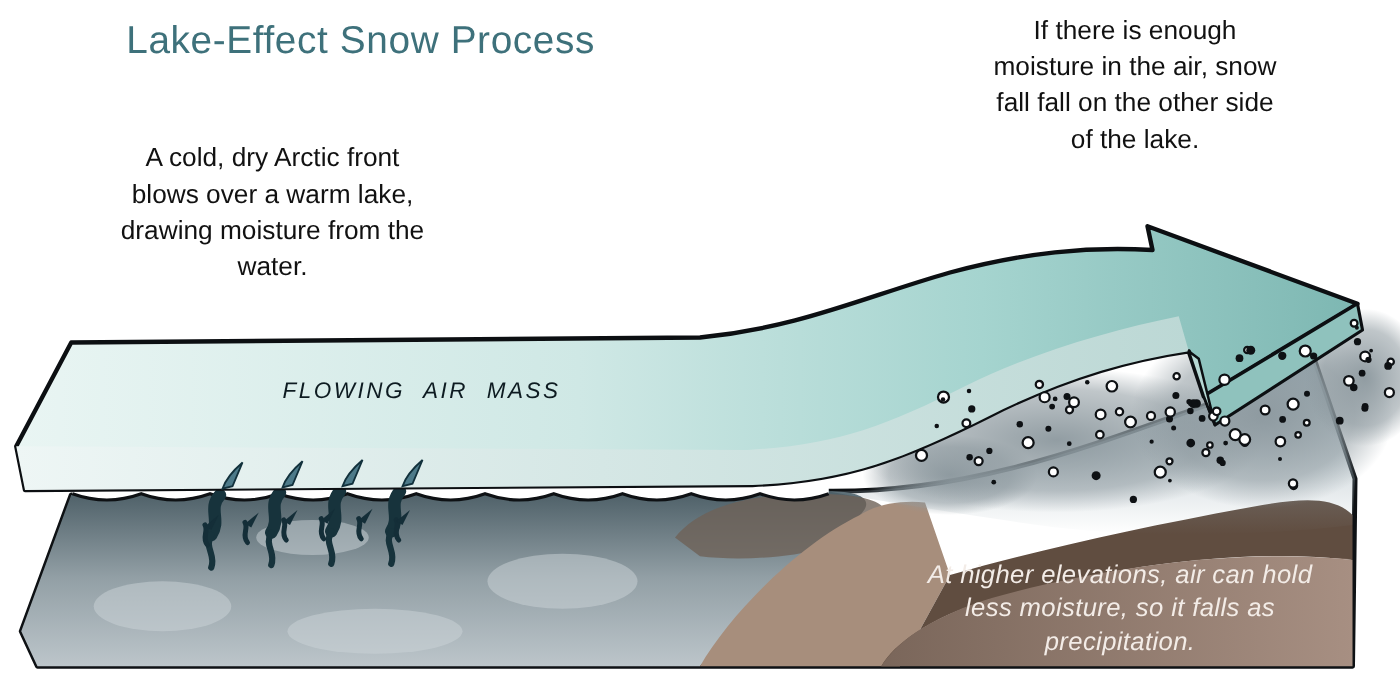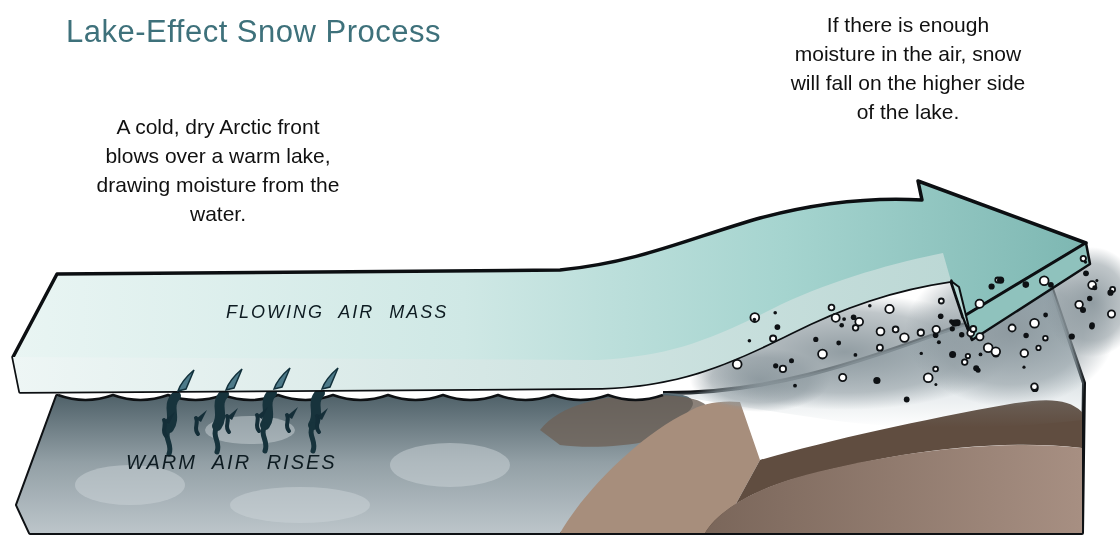--- a/index.html
+++ b/index.html
@@ -213,21 +213,21 @@
         <circle cx="1110.5" cy="292.7" r="3.1" fill="#0e1114"></circle>
         <circle cx="1085.5" cy="262.1" r="1.6" fill="#0e1114"></circle>
         <circle cx="1111.5" cy="314.0" r="3.6" fill="#ffffff" stroke="#0e1114" stroke-width="1.8"></circle>
         <circle cx="1091.9" cy="326.6" r="2.8" fill="#0e1114"></circle>
         <circle cx="1096.9" cy="280.4" r="1.5" fill="#0e1114"></circle>
         <circle cx="1086.0" cy="273.3" r="2.9" fill="#0e1114"></circle>
         <circle cx="1094.8" cy="287.8" r="2.5" fill="#0e1114"></circle>
       </g>
   </svg>
 
-  <h1 id="title" style="color: rgb(62, 113, 123);">Lake-Effect Snow Process</h1>
+  <h1 id="title" style="color: rgb(62, 113, 123); margin-left: 35px;">Lake-Effect Snow Process</h1>
 
   <p class="txt" id="ann-left">A cold, dry Arctic front blows over a warm lake, drawing moisture from the water.</p>
-  <p class="txt" id="ann-right">If there is enough moisture in the air, snow will fall on the higher side of the lake.</p>
+  <p class="txt" id="ann-right">If there is enough moisture in the air, snow fall fall on the other side of the lake.</p>
 
   <div class="diaglabel" id="lbl-flowing">FLOWING AIR MASS</div>
-  <div class="diaglabel" id="lbl-warm">WARM AIR RISES</div>
-
+
+  <p id="precip" style="color: rgb(243, 236, 231);">At higher elevations, air can hold less moisture, so it falls as precipitation.</p>
 </div>
 
 </body></html>

